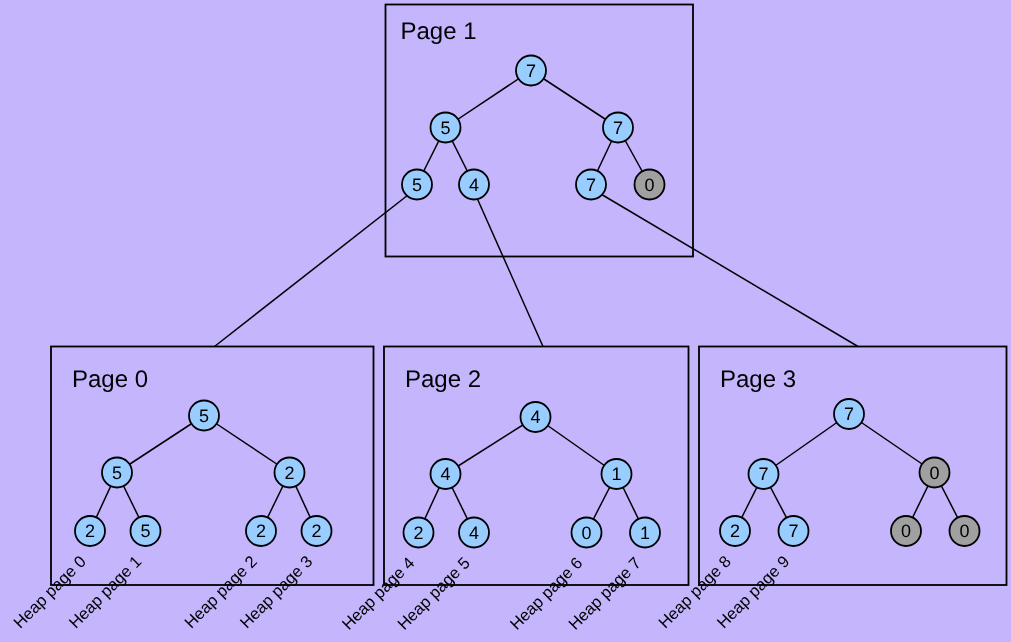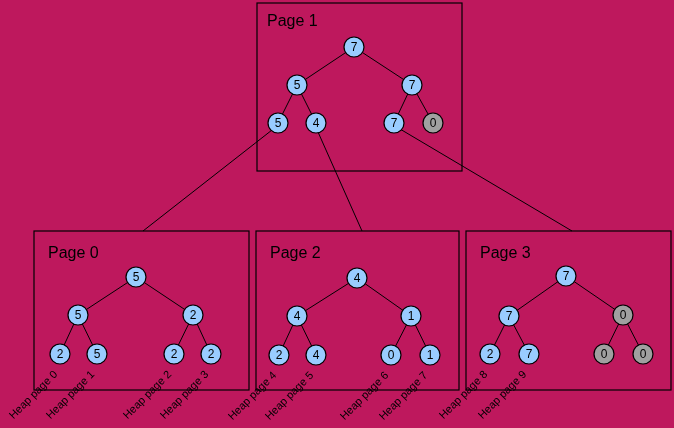--- a/index.html
+++ b/index.html
@@ -1,20 +1,20 @@
 <!DOCTYPE html>
 <html><head>
 <meta charset="utf-8">
 <style>
   html, body { margin: 0; padding: 0; background: #ffffff; }
   .canvas {
     position: relative;
     width: 674px;
     height: 428px;
-    background: #be185d;
+    background: #c4b5fd;
     font-family: "Liberation Sans", sans-serif;
     overflow: hidden;
   }
   svg { display: block; }
   .pagebox { fill: none; stroke: #000000; stroke-width: 1.2; }
   .edge { stroke: #000000; stroke-width: 1; }
   .connector { stroke: #000000; stroke-width: 1; }
   .node { stroke: #000000; stroke-width: 1.2; }
   .title {
     font-family: "Liberation Sans", sans-serif;

